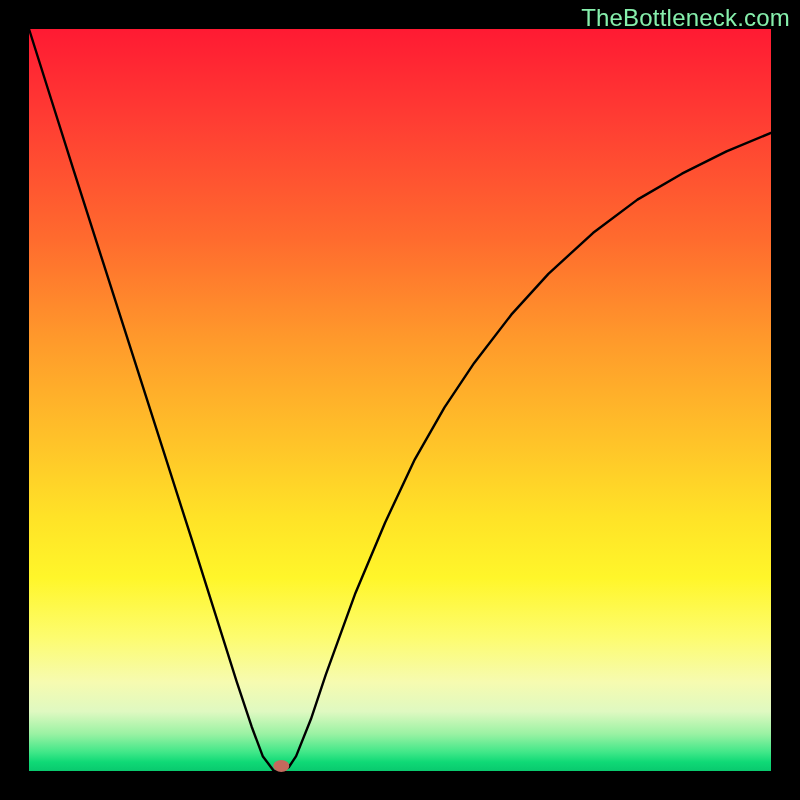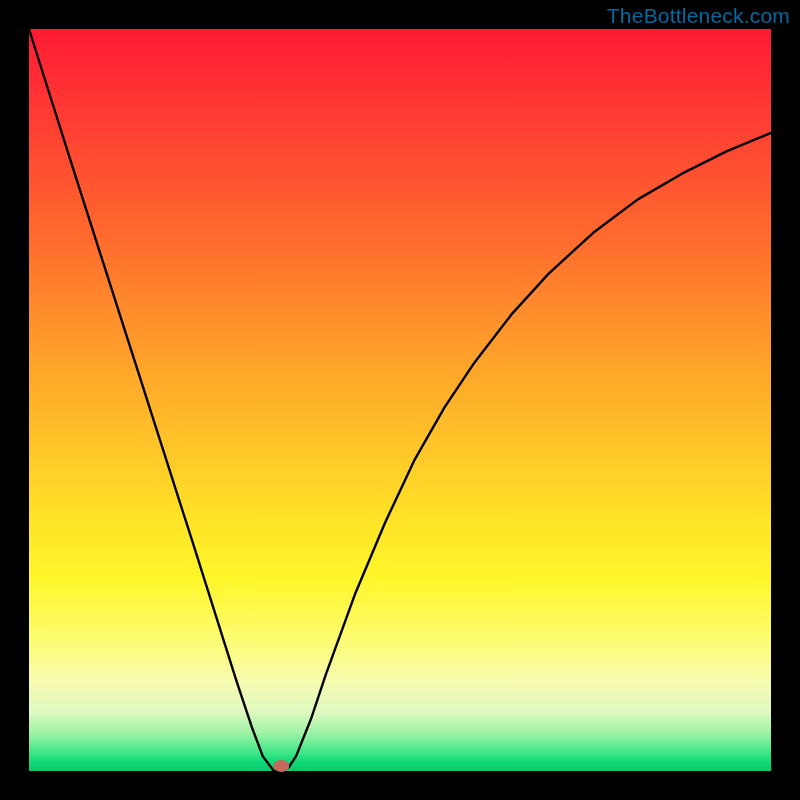--- a/index.html
+++ b/index.html
@@ -58,22 +58,22 @@
     stroke-linecap: round;
   }
   .marker {
     fill: #c46a5d;
     stroke: none;
   }
   .watermark {
     position: absolute;
     top: 4px;
     right: 10px;
-    color: #0369a1;
-    font-size: 21px;
+    color: #86efac;
+    font-size: 24px;
     font-weight: 400;
     letter-spacing: 0.2px;
     font-family: Arial, Helvetica, sans-serif;
   }
 </style>
 </head>
 <body>
 
 <div class="frame">
   <div class="plot-area">

